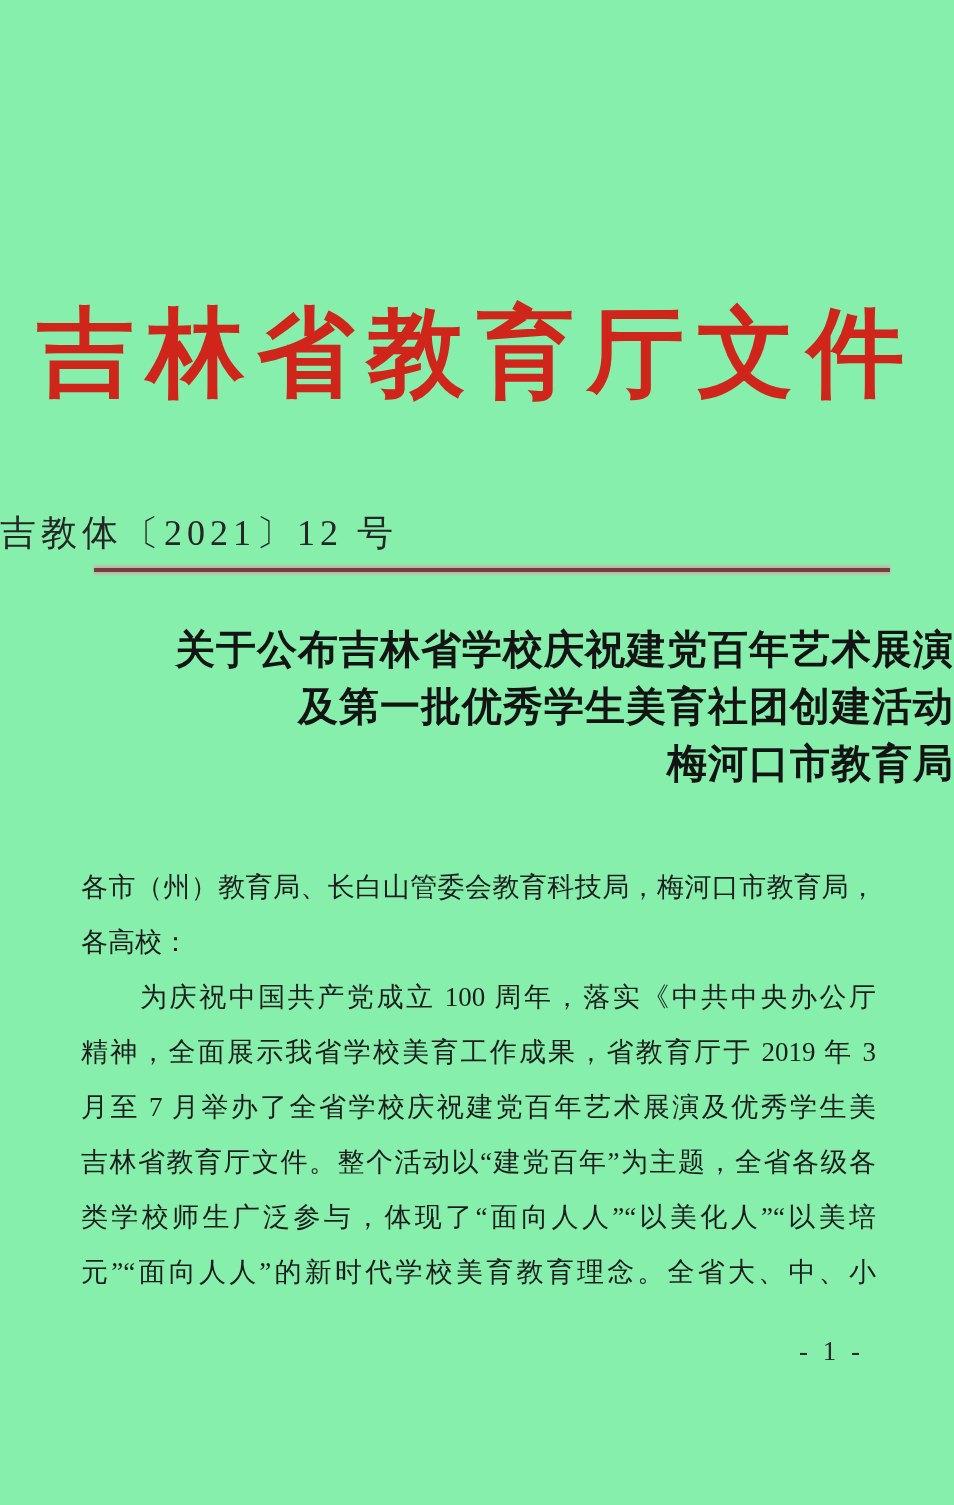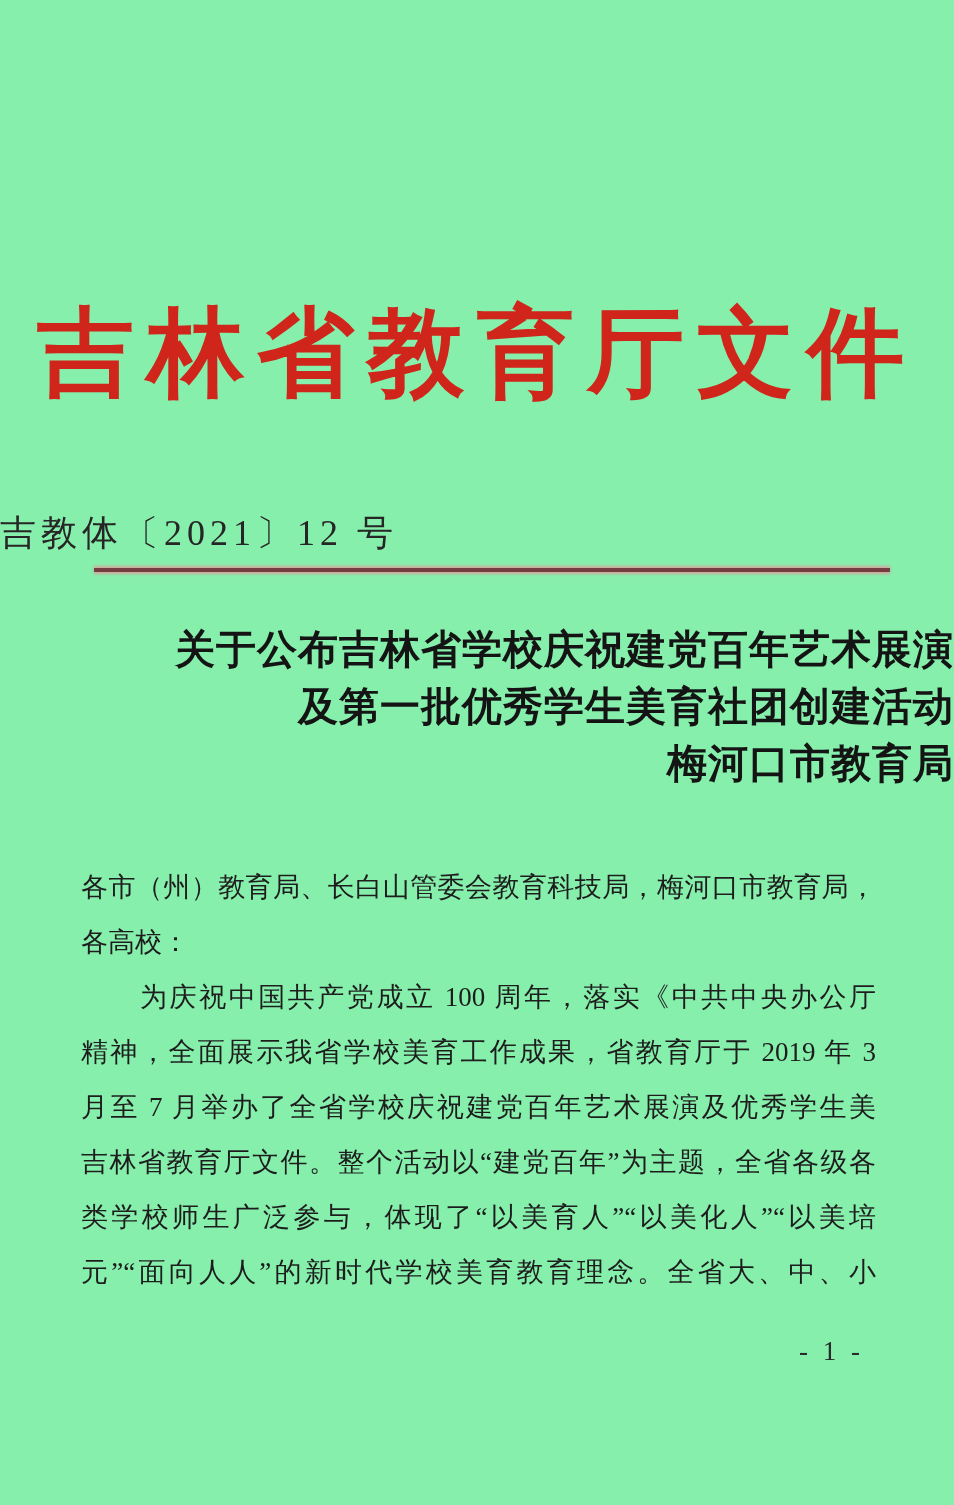--- a/index.html
+++ b/index.html
@@ -116,19 +116,19 @@
     <div>梅河口市教育局</div>
   </div>
 
   <div class="body-text">
     <div class="body-line">各市（州）教育局、长白山管委会教育科技局，梅河口市教育局，</div>
     <div class="body-line short">各高校：</div>
     <div class="body-line">　　为庆祝中国共产党成立 100 周年，落实《中共中央办公厅</div>
     <div class="body-line">精神，全面展示我省学校美育工作成果，省教育厅于 2019 年 3</div>
     <div class="body-line">月至 7 月举办了全省学校庆祝建党百年艺术展演及优秀学生美</div>
     <div class="body-line">吉林省教育厅文件。整个活动以“建党百年”为主题，全省各级各</div>
-    <div class="body-line">类学校师生广泛参与，体现了“以美育人”“以美化人”“以美培</div>
+    <div class="body-line">类学校师生广泛参与，体现了“面向人人”“以美化人”“以美培</div>
     <div class="body-line">元”“面向人人”的新时代学校美育教育理念。全省大、中、小</div>
   </div>
 
   <div class="page-number">- 1 -</div>
 
 </div>
 
 </body></html>

